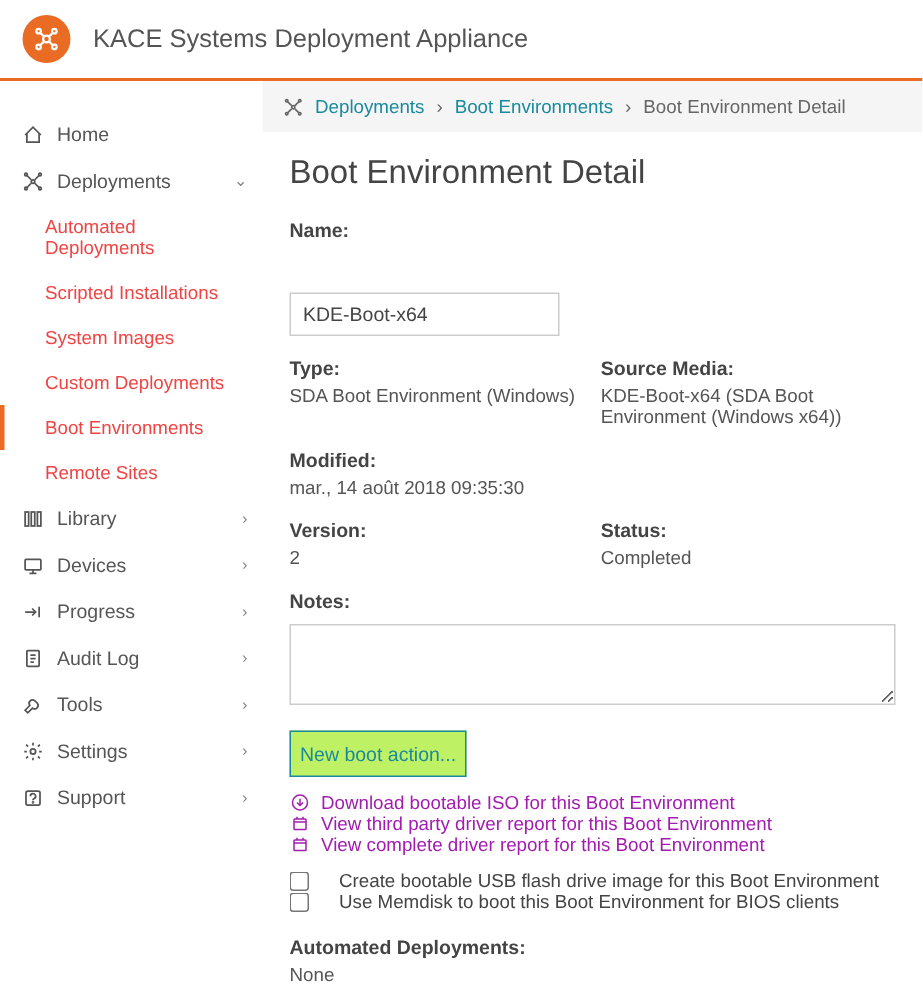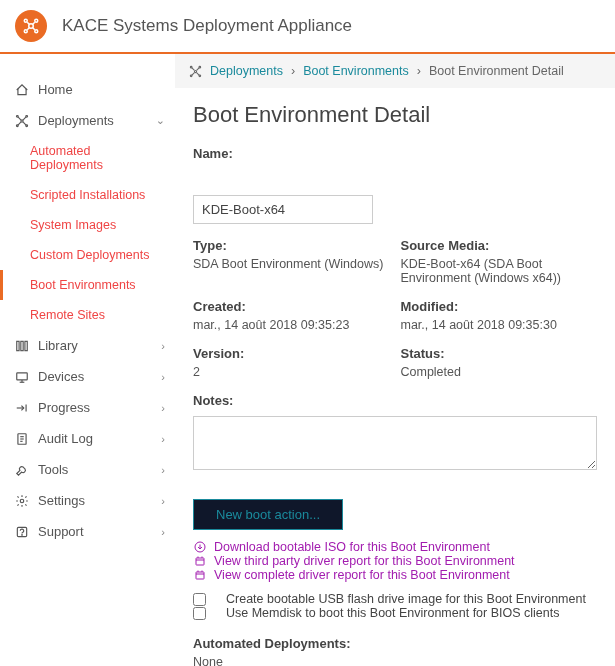--- a/index.html
+++ b/index.html
@@ -20,21 +20,21 @@
 .breadcrumb .bc-ico { color: #666; display:inline-flex; }
 .breadcrumb a { color: #1a8a9c; text-decoration: none; cursor: pointer; }
 .page { padding: 14px 18px 18px 18px; }
 .page-title { font-size: 22px; font-weight: 400; color: #444; margin-bottom: 18px; }
 .field-label { font-weight: 600; color: #444; margin-bottom: 4px; font-size: 13px; }
 .text-input { width: 180px; padding: 6px 8px; border: 1px solid #ccc; font-size: 13px; color: #444; margin-top: 30px; }
 .row2 { display: flex; gap: 11px; margin-top: 14px; }
 .col { flex: 1; }
 .val { color: #555; font-size: 12.5px; }
 .notes { width: 100%; height: 54px; border: 1px solid #ccc; resize: both; padding: 6px; font-family: inherit; font-size: 13px; margin-top: 4px; }
-.btn-outline { border: 1px solid #1a8a9c; background: #0f172a; color: #1a8a9c; padding: 7px 22px; font-size: 13px; cursor: pointer; margin-top: 26px; }
+.btn-outline { border: 1px solid #1a8a9c; background: #bef264; color: #1a8a9c; padding: 7px 6px; font-size: 13px; cursor: pointer; margin-top: 14px; }
 .link-row { display: flex; align-items: center; gap: 7px; color: #a21caf; font-size: 12.5px; cursor: pointer; margin-top: 0; }
 .link-row .li-ico { width: 14px; display: inline-flex; align-items: center; justify-content: center; }
 .chk-row { display: flex; align-items: center; gap: 20px; font-size: 12.5px; color: #444; }
 .chk-row input { cursor: pointer; }
 .sep { height: 10px; }
 </style>
 </head>
 <body>
 
 <div class="header">
@@ -199,24 +199,20 @@
           <div class="val">SDA Boot Environment (Windows)</div>
         </div>
         <div class="col">
           <div class="field-label">Source Media:</div>
           <div class="val">KDE-Boot-x64 (SDA Boot Environment (Windows x64))</div>
         </div>
       </div>
 
       <div class="row2">
         <div class="col">
-          <div class="field-label">Created:</div>
-          <div class="val">mar., 14 août 2018 09:35:23</div>
-        </div>
-        <div class="col">
           <div class="field-label">Modified:</div>
           <div class="val">mar., 14 août 2018 09:35:30</div>
         </div>
       </div>
 
       <div class="row2">
         <div class="col">
           <div class="field-label">Version:</div>
           <div class="val">2</div>
         </div>

